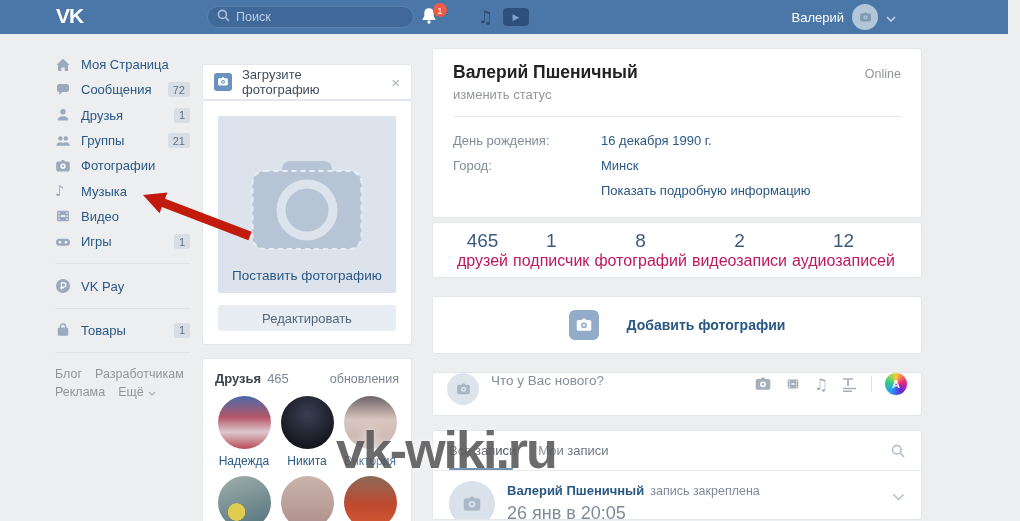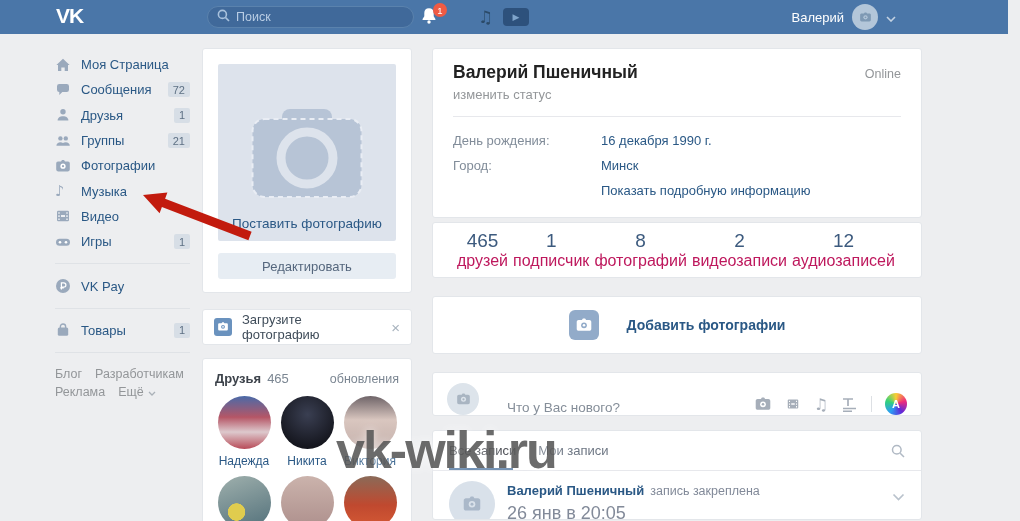--- a/index.html
+++ b/index.html
@@ -79,21 +79,21 @@
   .p-label { width:148px; color:#818c99; flex:none; }
   .p-val { color:#2a5885; cursor:pointer; }
   .p-more { margin-left:148px; margin-top:8px; color:#2a5885; font-size:13px; cursor:pointer; }
   .stats-card { margin-top:4px; height:56px; display:flex; align-items:center; justify-content:space-between; padding:0 26px 0 24px; }
   .stat { text-align:center; cursor:pointer; }
   .stat-num { font-size:19px; color:#3c5a7e; line-height:20px; }
   .stat-label { font-size:16px; color:#be185d; margin-top:1px; }
   .add-card { margin-top:18px; height:58px; display:flex; align-items:center; justify-content:center; gap:28px; cursor:pointer; }
   .add-cam { width:30px; height:30px; border-radius:6px; background:#92abc9; display:flex; align-items:center; justify-content:center; }
   .add-text { color:#2a5885; font-size:14px; font-weight:bold; }
-  .composer-card { margin-top:18px; height:44px; display:flex; align-items:flex-end; padding:0 14px; gap:28px; }
+  .composer-card { margin-top:18px; height:44px; display:flex; align-items:flex-start; padding:0 14px; gap:12px; }
   .comp-ava { width:32px; height:32px; border-radius:50%; background:#dde4eb; display:flex; align-items:center; justify-content:center; flex:none; }
   .comp-ph { color:#858e99; font-size:13.5px; flex:1; cursor:text; }
   .comp-icons { display:flex; gap:13px; align-items:center; }
   .comp-ico { cursor:pointer; display:flex; align-items:center; }
   .comp-note { color:#a6aeb9; font-size:16px; font-family:"DejaVu Sans", sans-serif; }
   .comp-sep { width:1px; height:16px; background:#dde0e4; }
   .rainbow { width:22px; height:22px; border-radius:50%;
     background:conic-gradient(#f9ce34,#ee2a7b,#6228d7,#2a9df4,#33d17a,#f9ce34);
     display:flex; align-items:center; justify-content:center; color:#fff; font-weight:bold; font-size:11px; cursor:pointer; }
   .wall-card { margin-top:14px; height:90px; overflow:hidden; position:relative; }
@@ -283,43 +283,43 @@
     <div>
       <a>Реклама</a><a style="margin-right:4px;">Ещё</a><span class="chev-sm"><svg width="8" height="5" viewBox="0 0 8 5">
             <path d="M1 1l3 3 3-3" fill="none" stroke="#aab1b8" stroke-width="1.3"></path>
           </svg></span>
     </div>
   </div>
 </div>
 
 <div class="col-mid">
 
+  <div class="card upload-card">
+    <span class="upload-cam">
+      <svg width="12" height="10" viewBox="0 0 16 14">
+          <path fill="#fff" d="M6 1.8 7 .5h2l1 1.3H13c1 0 1.8.8 1.8 1.8v6.6c0 1-.8 1.8-1.8 1.8H3c-1 0-1.8-.8-1.8-1.8V3.6c0-1 .8-1.8 1.8-1.8z"></path>
+          <circle cx="8" cy="6.8" r="2.7" fill="#6a92be"></circle>
+          <circle cx="8" cy="6.8" r="1.2" fill="#fff"></circle>
+        </svg>
+    </span>
+    <span class="upload-text">Загрузите фотографию</span>
+    <span class="upload-close">×</span>
+  </div>
+
   <div class="card photo-card">
     <div class="photo-ph">
       <svg width="112" height="92" viewBox="0 0 112 92">
         <rect x="31" y="2" width="50" height="18" rx="8" fill="#b7c4d6"></rect>
         <rect x="1.5" y="12" width="109" height="78" rx="12" fill="#b7c4d6"></rect>
         <rect x="1.5" y="12" width="109" height="78" rx="12" fill="none" stroke="#e9edf4" stroke-width="2" stroke-dasharray="5 4"></rect>
         <circle cx="56" cy="51" r="26" fill="none" stroke="#dde3ec" stroke-width="9"></circle>
       </svg>
       <div class="set-photo-link">Поставить фотографию</div>
     </div>
     <div class="edit-btn">Редактировать</div>
-  </div>
-
-  <div class="card upload-card">
-    <span class="upload-cam">
-      <svg width="12" height="10" viewBox="0 0 16 14">
-          <path fill="#fff" d="M6 1.8 7 .5h2l1 1.3H13c1 0 1.8.8 1.8 1.8v6.6c0 1-.8 1.8-1.8 1.8H3c-1 0-1.8-.8-1.8-1.8V3.6c0-1 .8-1.8 1.8-1.8z"></path>
-          <circle cx="8" cy="6.8" r="2.7" fill="#6a92be"></circle>
-          <circle cx="8" cy="6.8" r="1.2" fill="#fff"></circle>
-        </svg>
-    </span>
-    <span class="upload-text">Загрузите фотографию</span>
-    <span class="upload-close">×</span>
   </div>
 
   <div class="card friends-card">
     <div class="fr-head">
       <span class="fr-title">Друзья</span>
       <span class="fr-count">465</span>
       <span class="fr-updates">обновления</span>
     </div>
     <div class="fr-grid">
       <div class="fr-cell">

